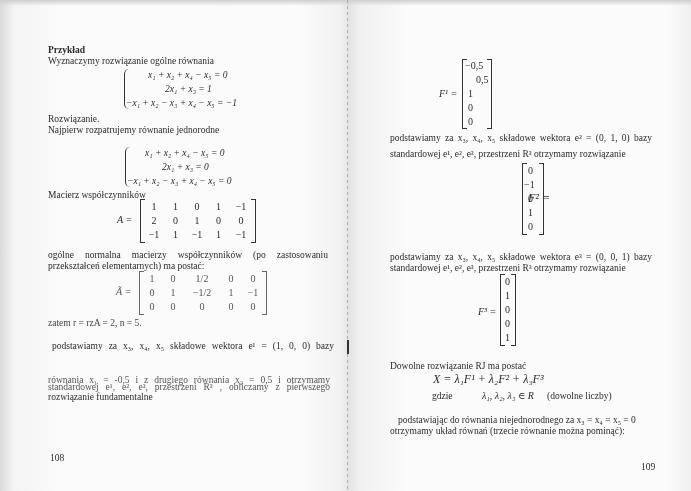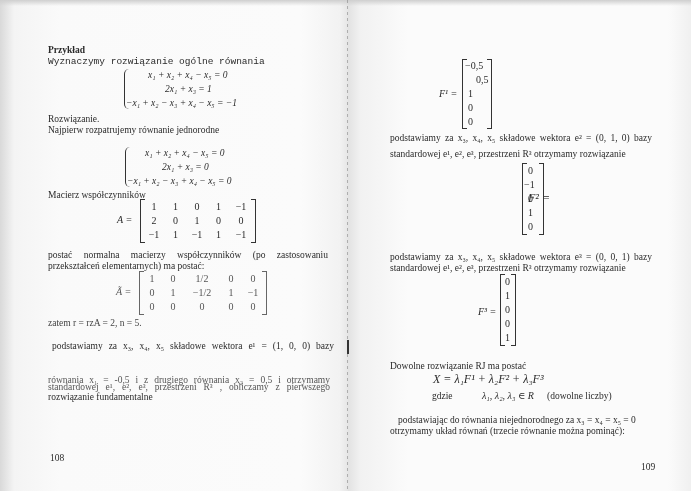--- a/index.html
+++ b/index.html
@@ -55,21 +55,21 @@
 </head>
 <body>
 
 <div class="page page-left"></div>
 <div class="page page-right"></div>
 <div class="top-shadow"></div>
 <div class="spine"></div>
 <div class="spine-mark"></div>
 
 <div class="txt bold" style="left:48px;top:45px;">Przykład</div>
-<div class="txt" style="left:48px;top:56px;font-family:Liberation Mono, monospace;">Wyznaczymy rozwiązanie ogólne równania</div>
+<div class="txt" style="left:48px;top:56px;">Wyznaczymy rozwiązanie ogólne równania</div>
 
 <div>
   <div class="brace" style="left:124px;top:69px;height:40px;border-left:1.5px solid #333;border-top-left-radius:6px;border-bottom-left-radius:6px;width:4px;"></div>
   <div class="eqline math" style="left:148px;top:70px;">x₁ + x₂ + x₄ − x₅ = 0</div>
   <div class="eqline math" style="left:165px;top:84px;">2x₁ + x₃ = 1</div>
   <div class="eqline math" style="left:126px;top:98px;">−x₁ + x₂ − x₃ + x₄ − x₅ = −1</div>
 </div>
 
 <div class="txt" style="left:48px;top:114px;text-align:right;">Rozwiązanie.</div>
 <div class="txt" style="left:48px;top:125px;">Najpierw rozpatrujemy równanie jednorodne</div>
@@ -103,21 +103,21 @@
   </div>
   <div class="mrow" style="top:30px;">
     <span style="width:16px">−1</span>
     <span style="width:16px">1</span>
     <span style="width:16px">−1</span>
     <span style="width:16px">1</span>
     <span style="width:18px">−1</span>
   </div>
 </div>
 
-<div class="txt justify" style="left:48px;top:250px;width:280px;">postać normalna macierzy współczynników (po zastosowaniu</div>
+<div class="txt justify" style="left:48px;top:250px;width:280px;">ogólne normalna macierzy współczynników (po zastosowaniu</div>
 <div class="txt" style="left:48px;top:261px;">przekształceń elementarnych) ma postać:</div>
 
 <div class="txt math faint" style="left:116px;top:286px;font-size:10px;color:#555;">Ã =</div>
 <div class="matrix" style="left:139px;top:271px;width:128px;height:44px;color:#555;">
   <div class="bracket-l" style="border-color:#666"></div>
   <div class="bracket-r" style="border-color:#666"></div>
   <div class="mrow" style="top:2px;">
     <span style="width:14px">1</span>
     <span style="width:14px">0</span>
     <span style="width:30px">1/2</span>

